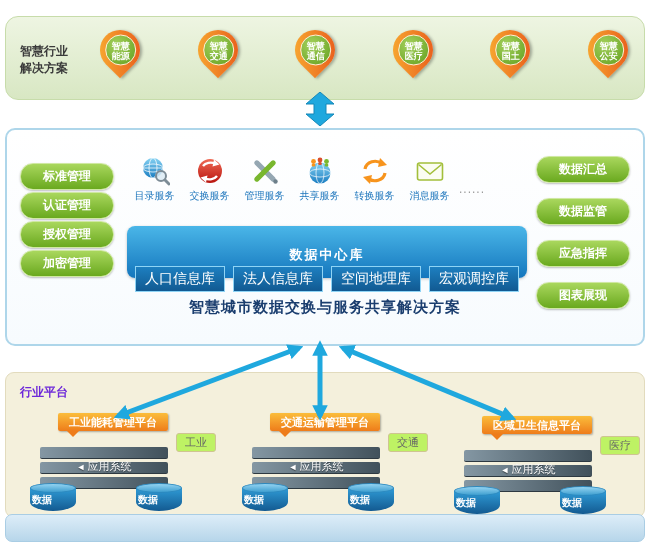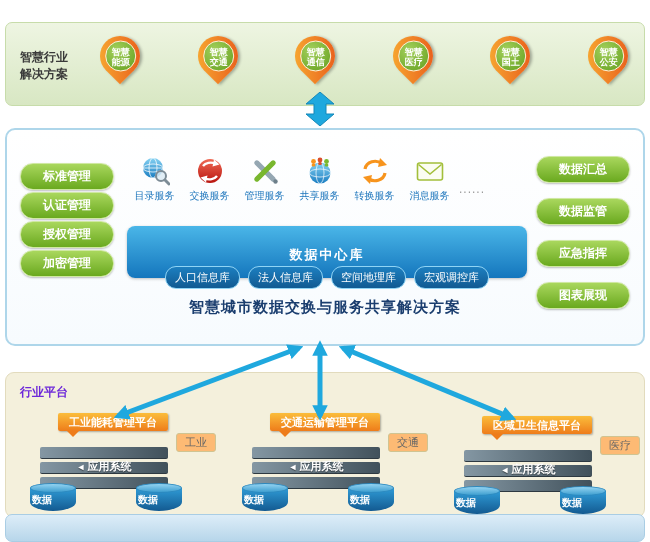--- a/index.html
+++ b/index.html
@@ -1,21 +1,21 @@
 <!DOCTYPE html>
 <html><head>
 <meta charset="utf-8">
 <style>
   html,body{margin:0;padding:0;background:#fff;}
   body{font-family:"Liberation Sans","DejaVu Sans",sans-serif;}
   #stage{position:relative;width:650px;height:542px;background:#fff;overflow:hidden;}
 
   
-  .top-band{position:absolute;left:5px;top:22px;width:638px;height:82px;
-    background:linear-gradient(180deg,#eef5e2,#d8e7c3);border:1px solid #c7dcaa;border-radius:7px;}
+  .top-band{position:absolute;left:5px;top:16px;width:638px;height:82px;
+    background:linear-gradient(180deg,#eef5e2,#d8e7c3);border:1px solid #c7dcaa;border-radius:13px;}
   .band-label{position:absolute;left:14px;top:26px;font-size:12px;color:#3a3a3a;line-height:17px;font-weight:bold;}
   .pins-row{position:absolute;left:92px;top:11px;right:14px;display:flex;justify-content:space-between;}
   .pin{width:44px;display:flex;flex-direction:column;align-items:center;}
   .pin-drop{width:40px;height:40px;background:linear-gradient(135deg,#f9b233,#e7541a);
     border-radius:50% 50% 50% 0;transform:rotate(-45deg);box-shadow:1px 2px 3px rgba(0,0,0,.3);
     display:flex;align-items:center;justify-content:center;margin-top:2px;}
   .pin-inner{width:29px;height:29px;border-radius:50%;transform:rotate(45deg);
     background:radial-gradient(circle at 35% 30%,#a3d05b,#639f1f);border:1px solid #fdf3d9;
     display:flex;align-items:center;justify-content:center;}
   .pin-label{width:21px;text-align:center;font-size:9px;line-height:10px;color:#fff;font-weight:bold;}
@@ -33,49 +33,49 @@
   .right-col{position:absolute;right:13px;top:26px;display:flex;flex-direction:column;gap:15px;}
   .services{position:absolute;left:120px;top:26px;width:408px;display:flex;align-items:flex-start;}
   .service{width:55px;display:flex;flex-direction:column;align-items:center;}
   .service-icon svg{display:block;}
   .service-label{font-size:10px;color:#1c75bc;margin-top:3px;white-space:nowrap;}
   .services-more{font-size:12px;color:#9a9a9a;margin-top:26px;margin-left:2px;letter-spacing:1px;}
   .datacenter{position:absolute;left:120px;top:96px;width:400px;height:52px;border-radius:8px;
     background:linear-gradient(180deg,#4ab6e8,#1476bd);box-shadow:0 1px 3px rgba(0,0,0,.25);text-align:center;}
   .dc-title{font-size:13px;font-weight:bold;color:#fff;line-height:21px;margin-top:18px;letter-spacing:2px;}
   .dc-row{display:flex;justify-content:center;gap:8px;margin-top:1px;}
-  .dc-item{background:linear-gradient(180deg,#1d7fc0,#115a92);border:1px solid #8fd4f5;border-radius:11px;
-    color:#fff;font-size:11px;padding:3px 9px;white-space:nowrap;}
+  .dc-item{background:linear-gradient(180deg,#1d7fc0,#115a92);border:1px solid #8fd4f5;border-radius:0;
+    color:#fff;font-size:14px;padding:3px 9px;white-space:nowrap;}
   .panel-title{position:absolute;left:0;right:0;top:168px;text-align:center;
     font-size:15px;font-weight:bold;color:#1b3e6f;letter-spacing:1px;}
 
   
   .conn-arrows{position:absolute;left:0;top:336px;pointer-events:none;}
 
   
   .bottom-panel{position:absolute;left:5px;top:372px;width:638px;height:144px;
     background:#f4f0dc;border:1px solid #e2dbbd;border-radius:9px;}
   .bottom-label{position:absolute;left:14px;top:11px;font-size:12px;color:#6d28d9;font-weight:bold;}
   .bottom-strip{position:absolute;left:5px;top:514px;width:638px;height:26px;border-radius:7px;
     background:linear-gradient(180deg,#ddedf8,#b7d6ea);border:1px solid #a9cde4;}
 
   .platform{position:absolute;width:192px;height:104px;}
   #p1{left:22px;top:40px;} #p2{left:234px;top:40px;} #p3{left:446px;top:43px;}
   .ribbon{position:absolute;left:30px;top:0;height:18px;line-height:18px;min-width:96px;padding:0 7px;
     background:linear-gradient(180deg,#fbbd3b,#ee7c1a);color:#fff;font-size:11px;font-weight:bold;
     text-align:center;border-radius:2px;box-shadow:1px 1px 2px rgba(0,0,0,.3);font-family:Liberation Serif, serif;}
   .ribbon::after{content:'';position:absolute;left:9px;bottom:-6px;border:6px solid transparent;
     border-top-color:#ee7c1a;border-bottom:0;}
-  .tag{position:absolute;left:148px;top:20px;padding:1px 8px;border:1px solid #cfc492;background:#fdba74;
+  .tag{position:absolute;left:148px;top:20px;padding:1px 8px;border:1px solid #cfc492;background:#bef264;
     border-radius:3px;font-size:11px;color:#666;white-space:nowrap;}
   .stack{position:absolute;left:12px;top:34px;width:128px;}
   .bar{height:11px;margin-bottom:3px;border-radius:2px;
     background:linear-gradient(90deg,#8497a3,#41515b);border-bottom:1px solid #2d3941;}
   .stack-label{position:absolute;left:0;top:12px;width:100%;text-align:center;color:#fff;font-size:11px;
-    font-weight:bold;text-shadow:0 1px 1px rgba(0,0,0,.5);}
+    font-weight:normal;text-shadow:0 1px 1px rgba(0,0,0,.5);}
   .stack-arrow{font-size:9px;margin-right:2px;}
   .cyl{position:absolute;width:24px;height:32px;}
   .cyl-a{left:2px;top:70px;} .cyl-b{left:108px;top:70px;}
   .cyl-body{position:absolute;top:5px;left:0;width:46px;height:23px;
     background:linear-gradient(180deg,#2f9bd6,#135a91);border-radius:0 0 23px 23px / 0 0 9px 9px;}
   .cyl-top{position:absolute;top:0;left:0;width:46px;height:10px;border-radius:50%;
     background:linear-gradient(180deg,#93d3f1,#3f9fd0);border:1px solid #2c89bf;box-sizing:border-box;}
   .cyl-label{position:absolute;top:10px;left:0;width:100%;text-align:center;color:#fff;font-size:10px;font-weight:bold;}
 </style>
 </head>

